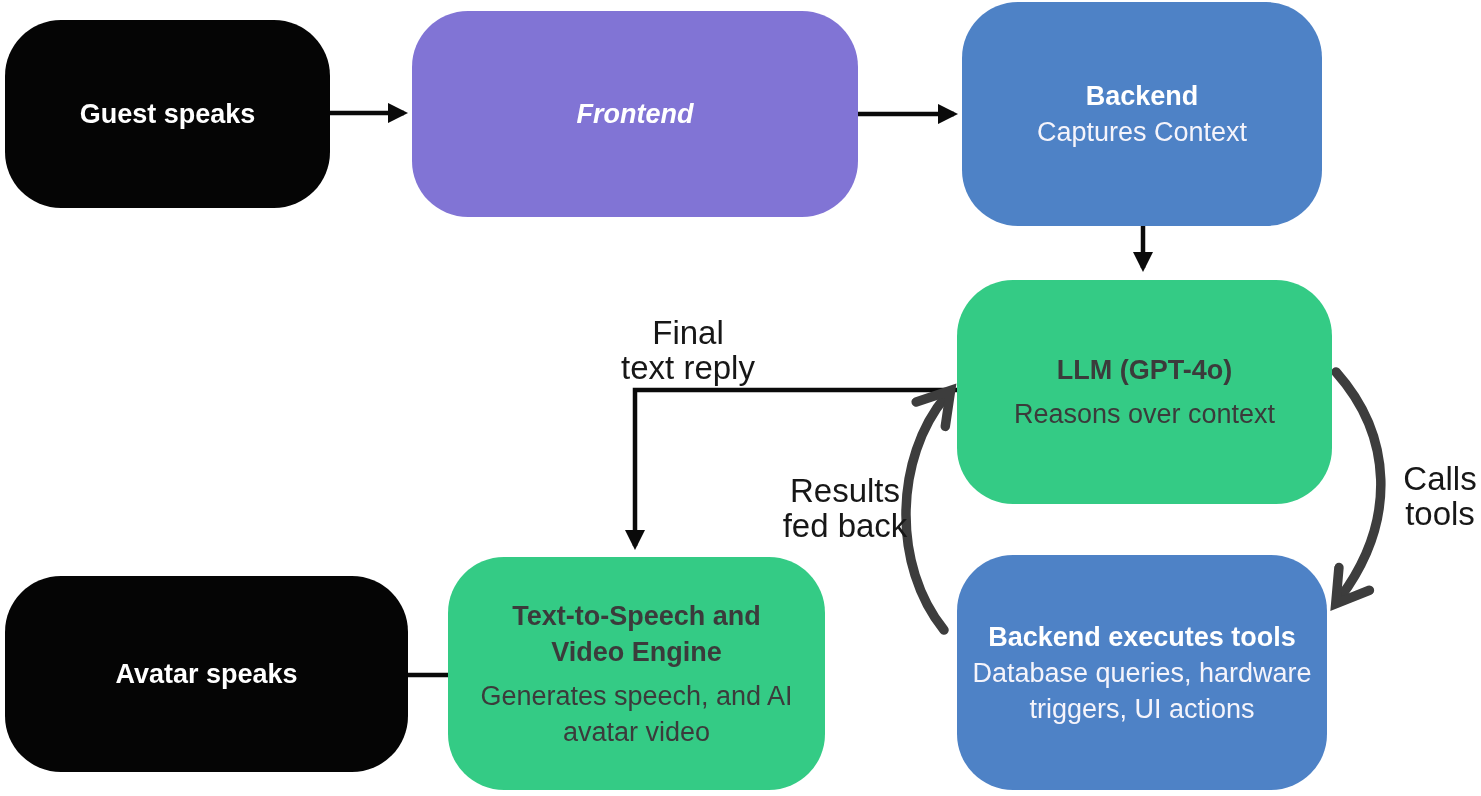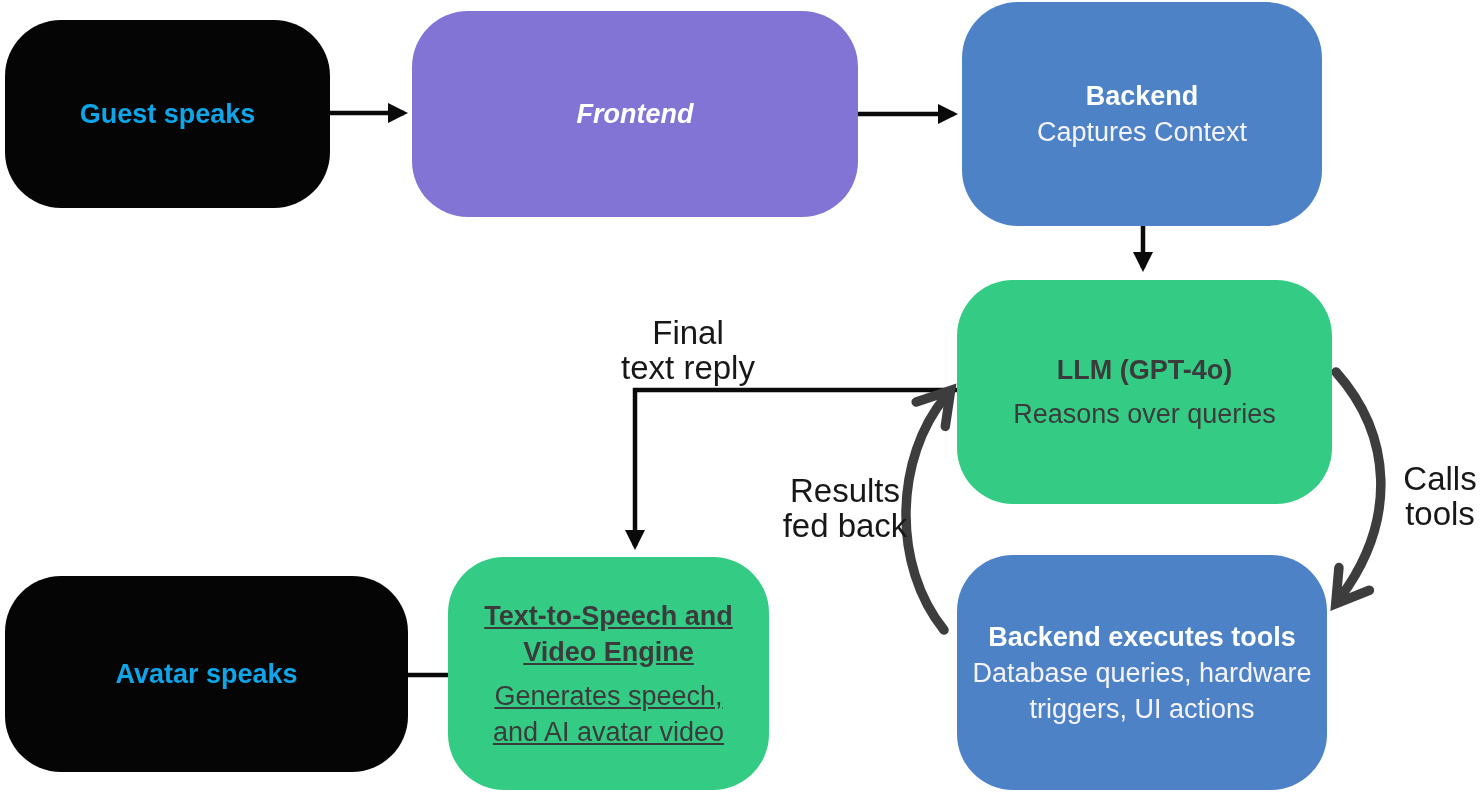--- a/index.html
+++ b/index.html
@@ -22,32 +22,32 @@
     border-radius:56px;
     display:flex;
     flex-direction:column;
     align-items:center;
     justify-content:center;
     text-align:center;
     padding:12px 22px;
   }
   .node .title{font-weight:bold;font-size:27px;line-height:36px;}
   .node .subtitle{font-size:27px;line-height:36px;}
-  .node-black{background:var(--node_black);color:#0ea5e9;}
+  .node-black{background:var(--node_black);color:#ffffff;}
   .node-purple{background:var(--node_purple);color:#FFFFFF;font-style:italic;}
   .node-blue{background:var(--node_blue);color:#FFFFFF;}
   .node-green{background:var(--node_green);color:var(--green_text);gap:8px;}
   .node-blue .subtitle,.node-purple .subtitle{color:#F5F4FB;}
 
   #node-guest{left:5px;top:20px;width:325px;height:188px;}
   #node-frontend{left:412px;top:11px;width:446px;height:206px;}
   #node-backend{left:962px;top:2px;width:360px;height:224px;}
   #node-llm{left:957px;top:280px;width:375px;height:224px;}
   #node-backend-tools{left:957px;top:555px;width:370px;height:235px;padding:12px 14px;}
-  #node-tts{left:448px;top:557px;width:321px;height:233px;padding:12px 30px;text-decoration:underline;}
+  #node-tts{left:448px;top:557px;width:377px;height:233px;padding:12px 30px;}
   #node-avatar{left:5px;top:576px;width:403px;height:196px;}
 
   .edge-label{
     position:absolute;
     font-size:33px;
     line-height:35px;
     color:var(--label_text);
     text-align:center;
     white-space:nowrap;
   }
@@ -90,21 +90,21 @@
     <div class="title">Frontend</div>
   </div>
 
   <div class="node node-blue" id="node-backend">
     <div class="title">Backend</div>
     <div class="subtitle">Captures Context</div>
   </div>
 
   <div class="node node-green" id="node-llm">
     <div class="title">LLM (GPT-4o)</div>
-    <div class="subtitle">Reasons over queries</div>
+    <div class="subtitle">Reasons over context</div>
   </div>
 
   <div class="node node-blue" id="node-backend-tools">
     <div class="title">Backend executes tools</div>
     <div class="subtitle">Database queries, hardware triggers, UI actions</div>
   </div>
 
   <div class="node node-green" id="node-tts">
     <div class="title">Text-to-Speech and Video Engine</div>
     <div class="subtitle">Generates speech, and AI avatar video</div>

